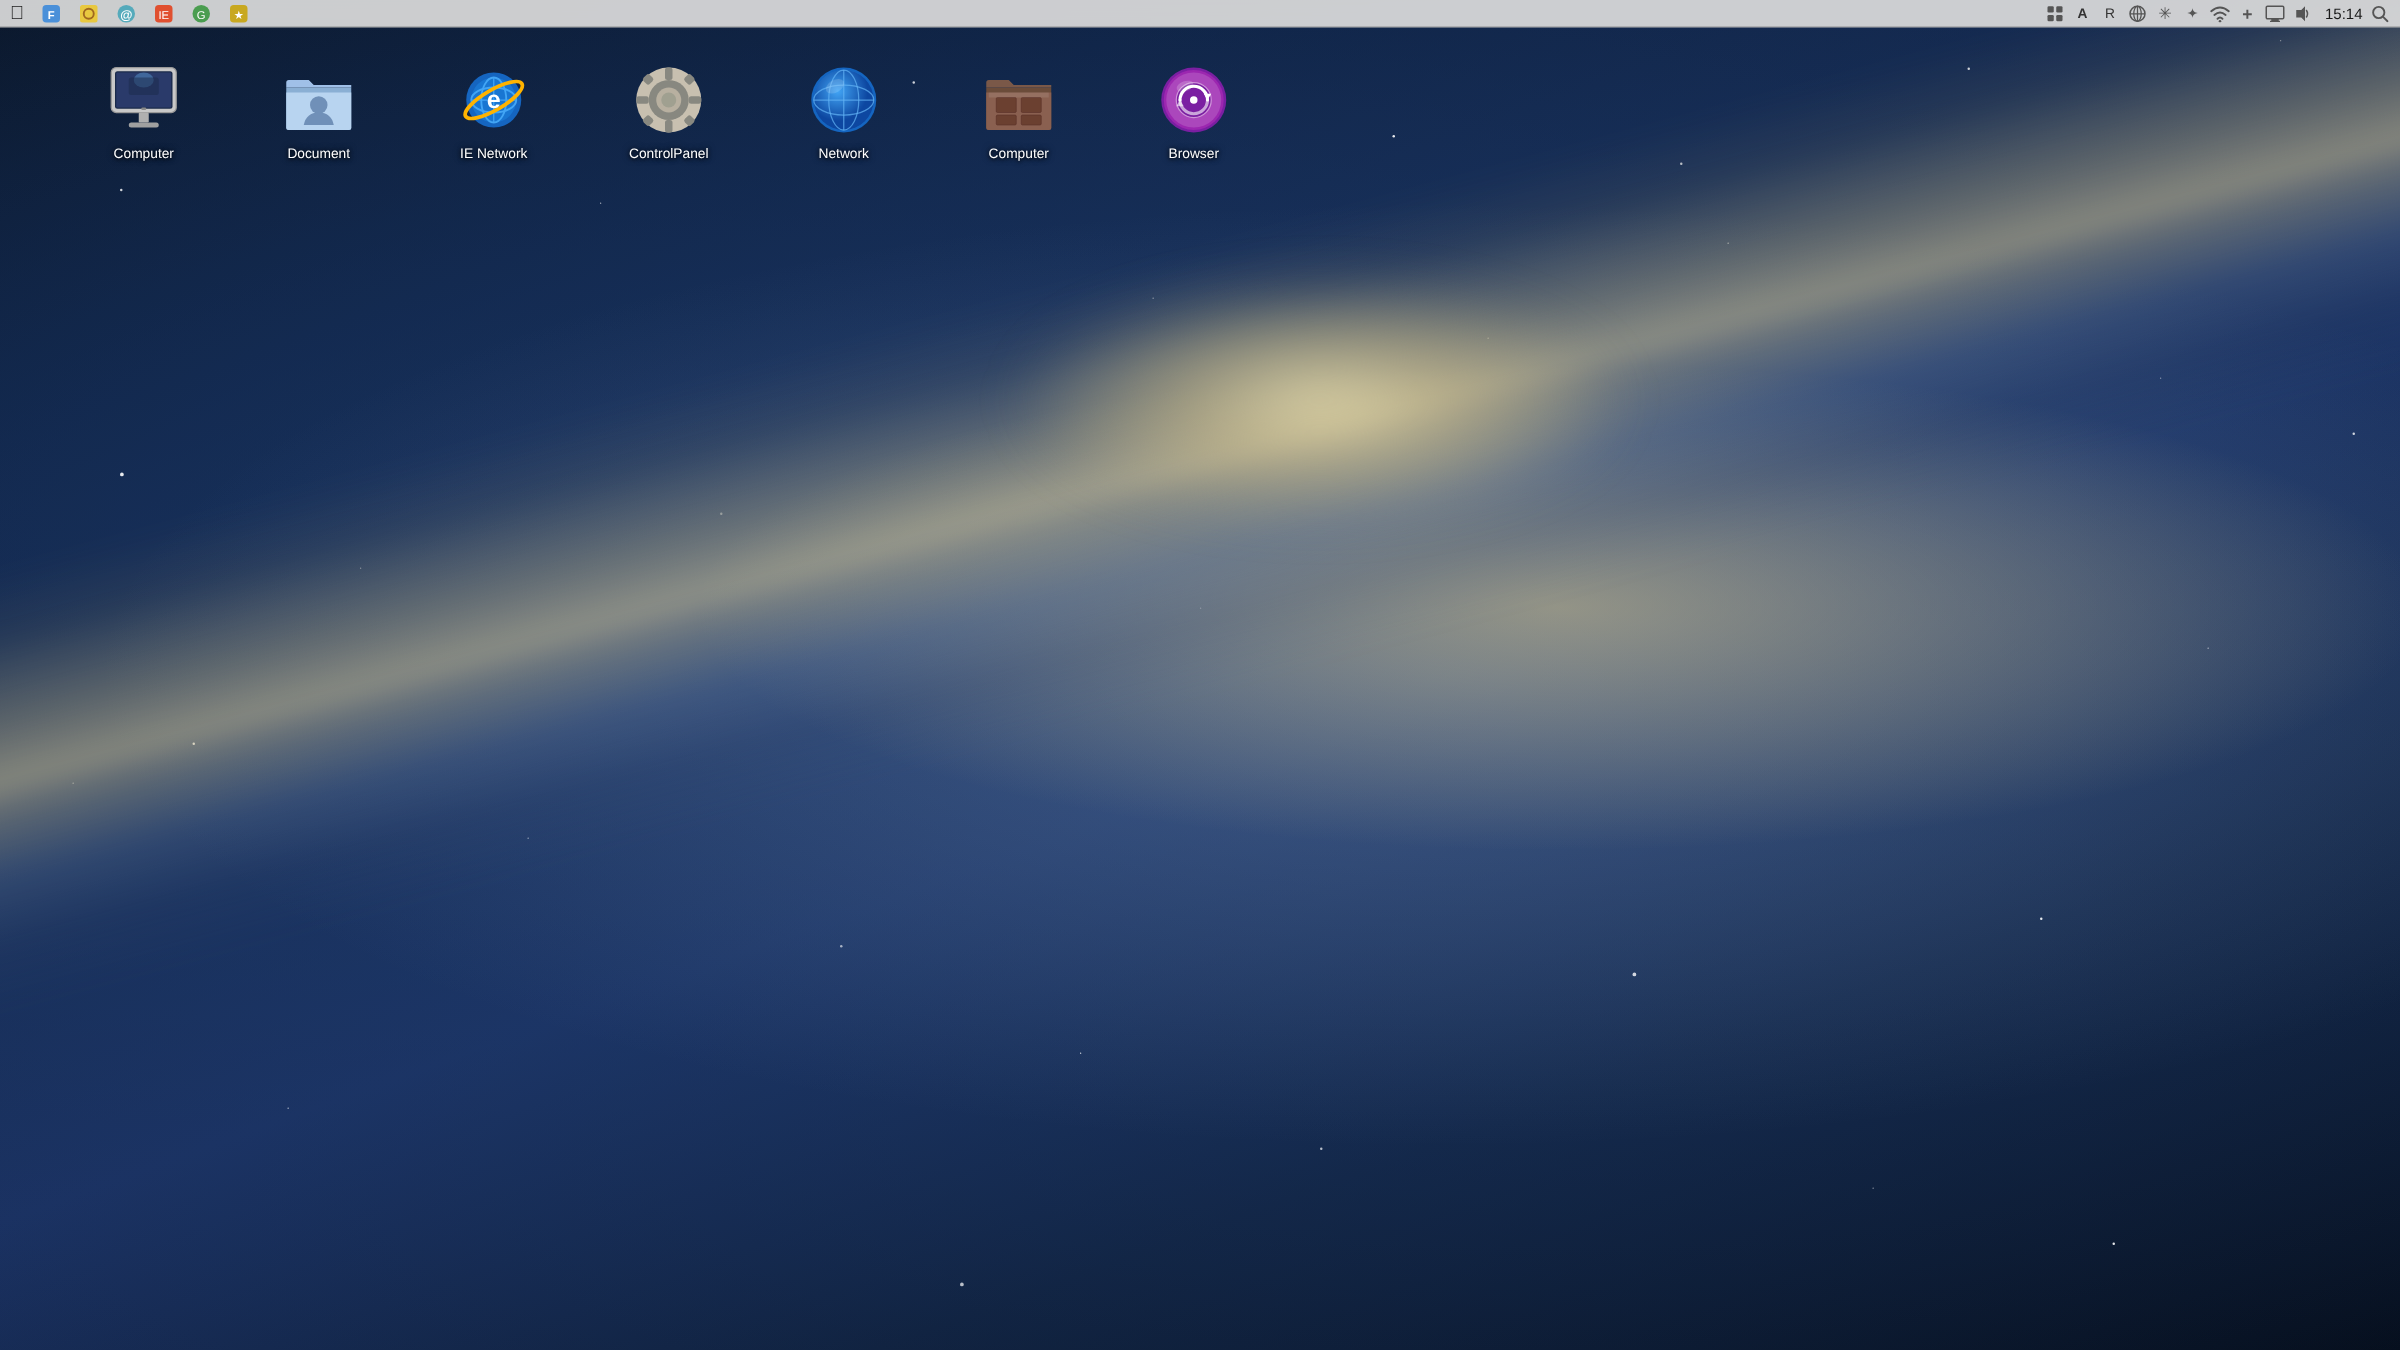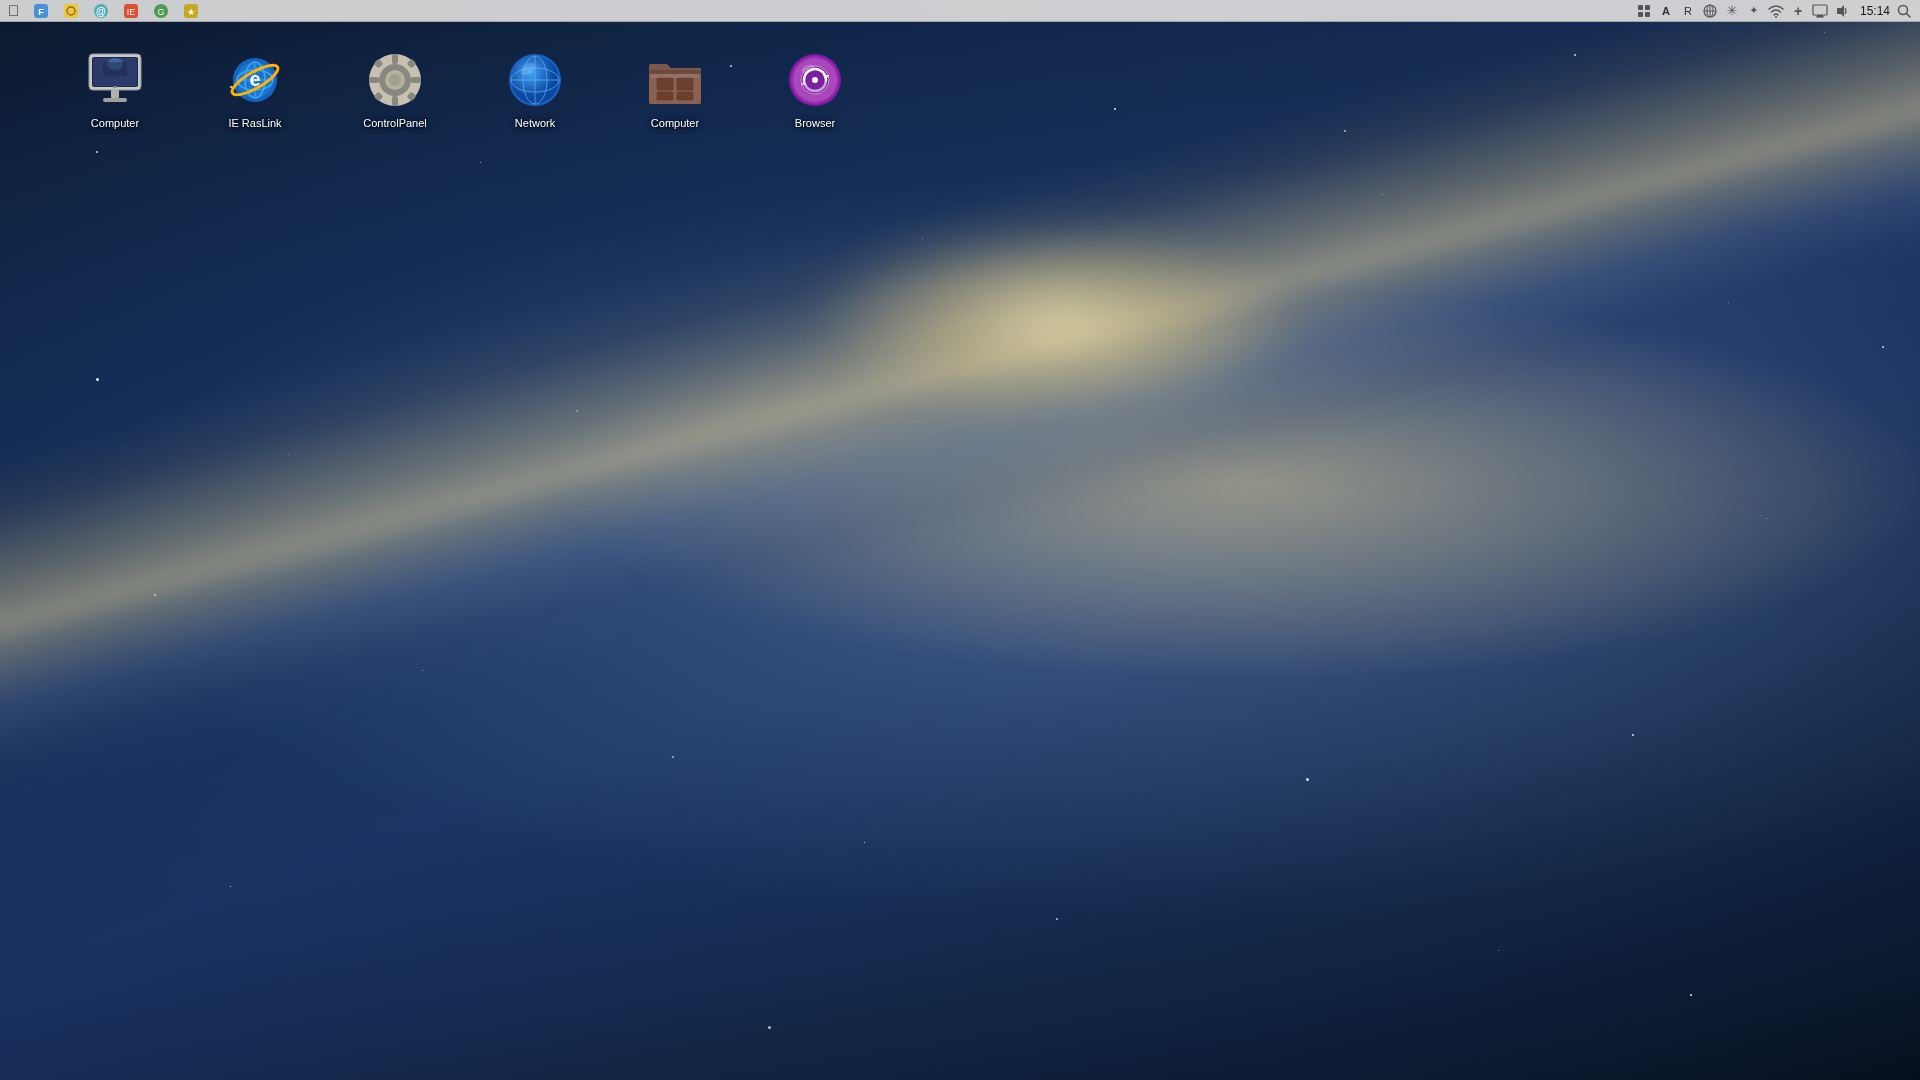--- a/index.html
+++ b/index.html
@@ -378,39 +378,55 @@
 
           <rect x="26" y="38" width="8" height="8" rx="1" fill="#b0b0b0"></rect>
           <rect x="18" y="46" width="24" height="4" rx="2" fill="#a0a0a0"></rect>
 
           <rect x="28" y="34" width="4" height="2" rx="1" fill="#888"></rect>
         </svg>
       </div>
       <span class="icon-label">Computer</span>
     </div>
 
+    <div class="desktop-icon">
+      <div class="icon-img">
+        <svg class="folder-icon-svg" viewBox="0 0 60 52" xmlns="http://www.w3.org/2000/svg">
+
+          <path d="M4,16 L4,48 Q4,50 6,50 L54,50 Q56,50 56,48 L56,16 Z" fill="#8aafd4"></path>
+
+          <path d="M4,16 L4,12 Q4,10 6,10 L22,10 L26,14 L56,14 L56,16 Z" fill="#a0c0e8"></path>
+
+          <path d="M4,20 L4,48 Q4,50 6,50 L54,50 Q56,50 56,48 L56,20 Z" fill="#b8d4f0"></path>
+
+          <circle cx="30" cy="30" r="7" fill="#7090b8"></circle>
+          <path d="M18,46 Q20,36 30,36 Q40,36 42,46" fill="#7090b8"></path>
+        </svg>
+      </div>
+      <span class="icon-label">Document</span>
+    </div>
 
     <div class="desktop-icon">
       <div class="icon-img">
         <svg class="ie-icon-svg" viewBox="0 0 58 58" xmlns="http://www.w3.org/2000/svg">
 
           <circle cx="29" cy="29" r="22" fill="#1565C0"></circle>
           <circle cx="29" cy="29" r="18" fill="#1976D2"></circle>
 
           <ellipse cx="29" cy="29" rx="10" ry="18" fill="none" stroke="#42A5F5" stroke-width="1.5"></ellipse>
           <ellipse cx="29" cy="29" rx="18" ry="10" fill="none" stroke="#42A5F5" stroke-width="1.5"></ellipse>
           <line x1="11" y1="29" x2="47" y2="29" stroke="#42A5F5" stroke-width="1"></line>
           <line x1="29" y1="11" x2="29" y2="47" stroke="#42A5F5" stroke-width="1"></line>
 
           <ellipse cx="29" cy="29" rx="26" ry="8" fill="none" stroke="#FFB300" stroke-width="3" transform="rotate(-30,29,29)"></ellipse>
 
           <text x="29" y="35" text-anchor="middle" font-size="20" font-weight="bold" fill="white" font-family="Arial">e</text>
         </svg>
       </div>
-      <span class="icon-label">IE RasLink</span>
+      <span class="icon-label">IE Network</span>
     </div>
 
     <div class="desktop-icon">
       <div class="icon-img">
         <svg class="controlpanel-icon-svg" viewBox="0 0 58 58" xmlns="http://www.w3.org/2000/svg">
 
           <circle cx="29" cy="29" r="26" fill="#c8c0b0"></circle>
 
           <circle cx="29" cy="29" r="16" fill="#888880"></circle>
 

